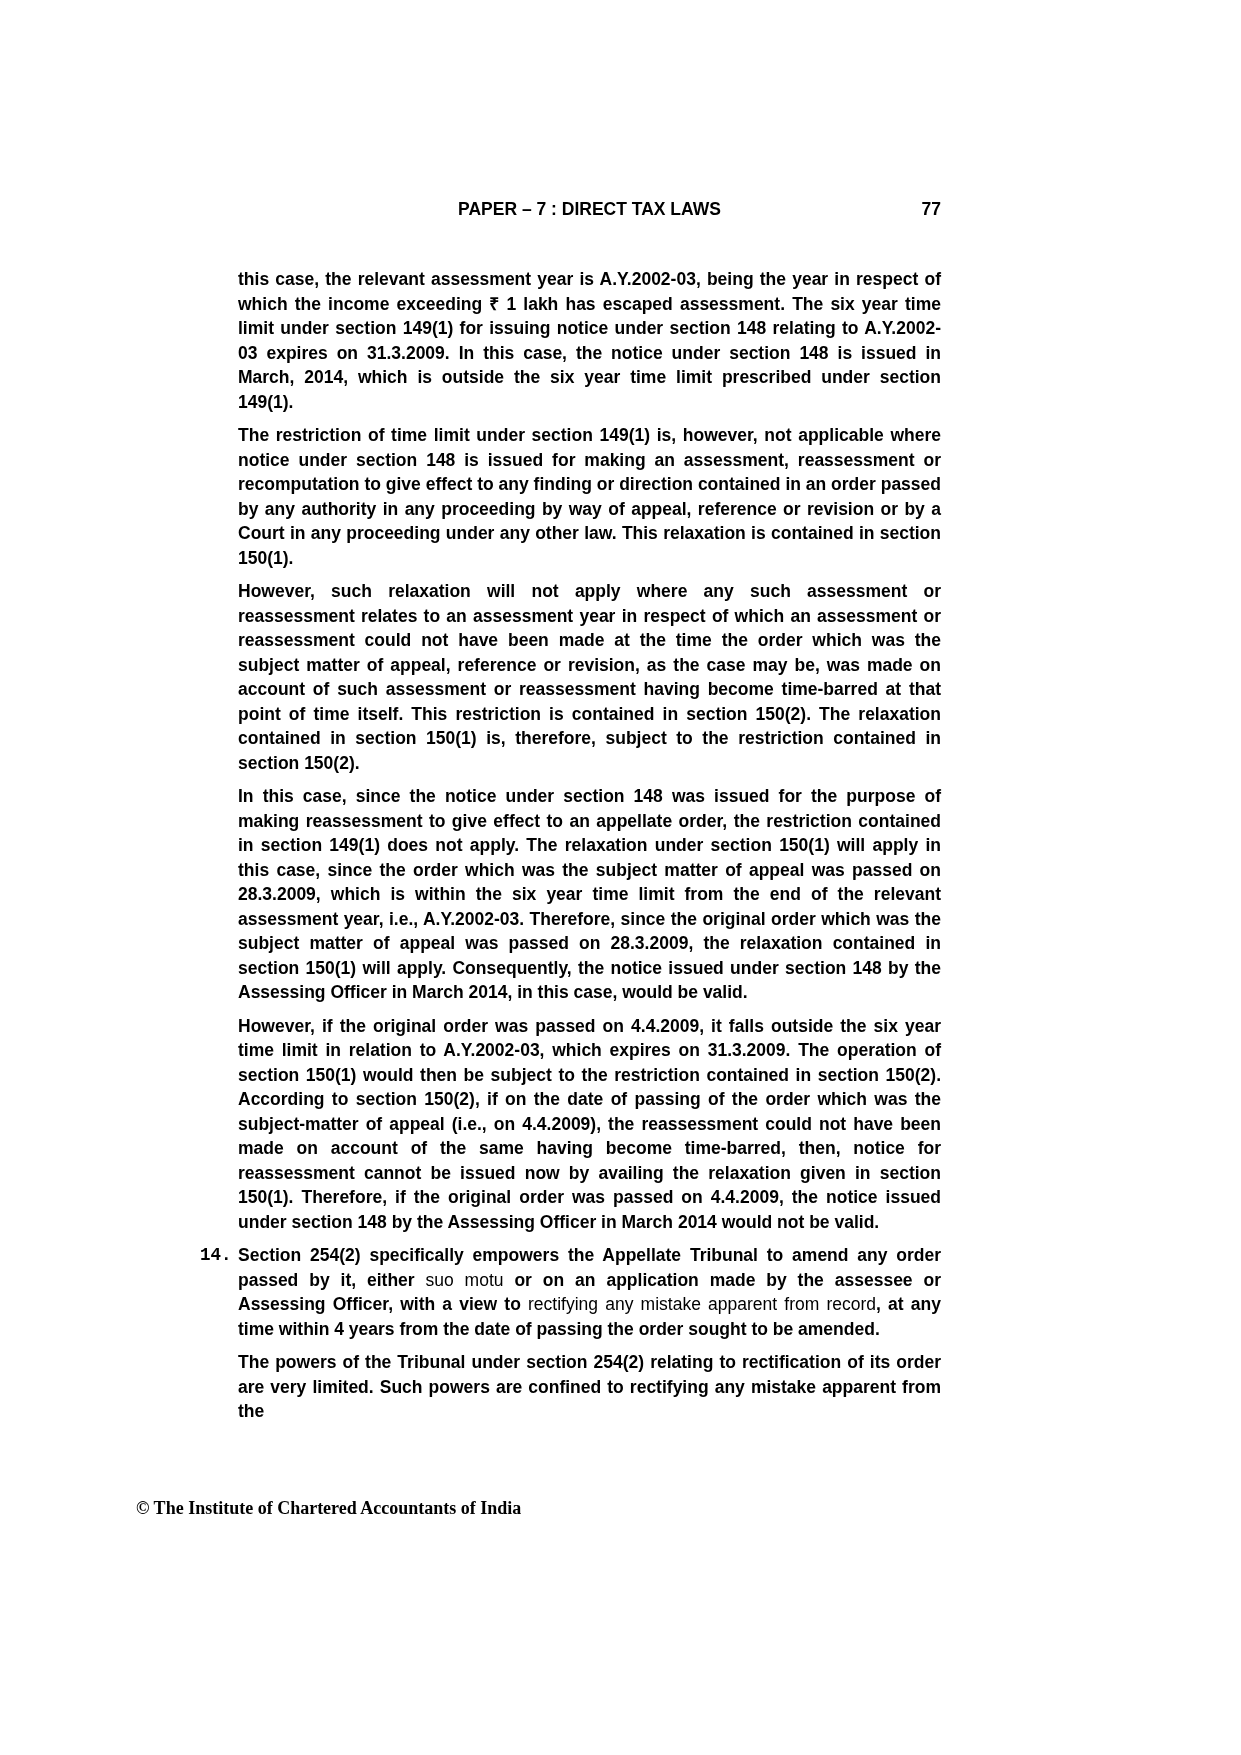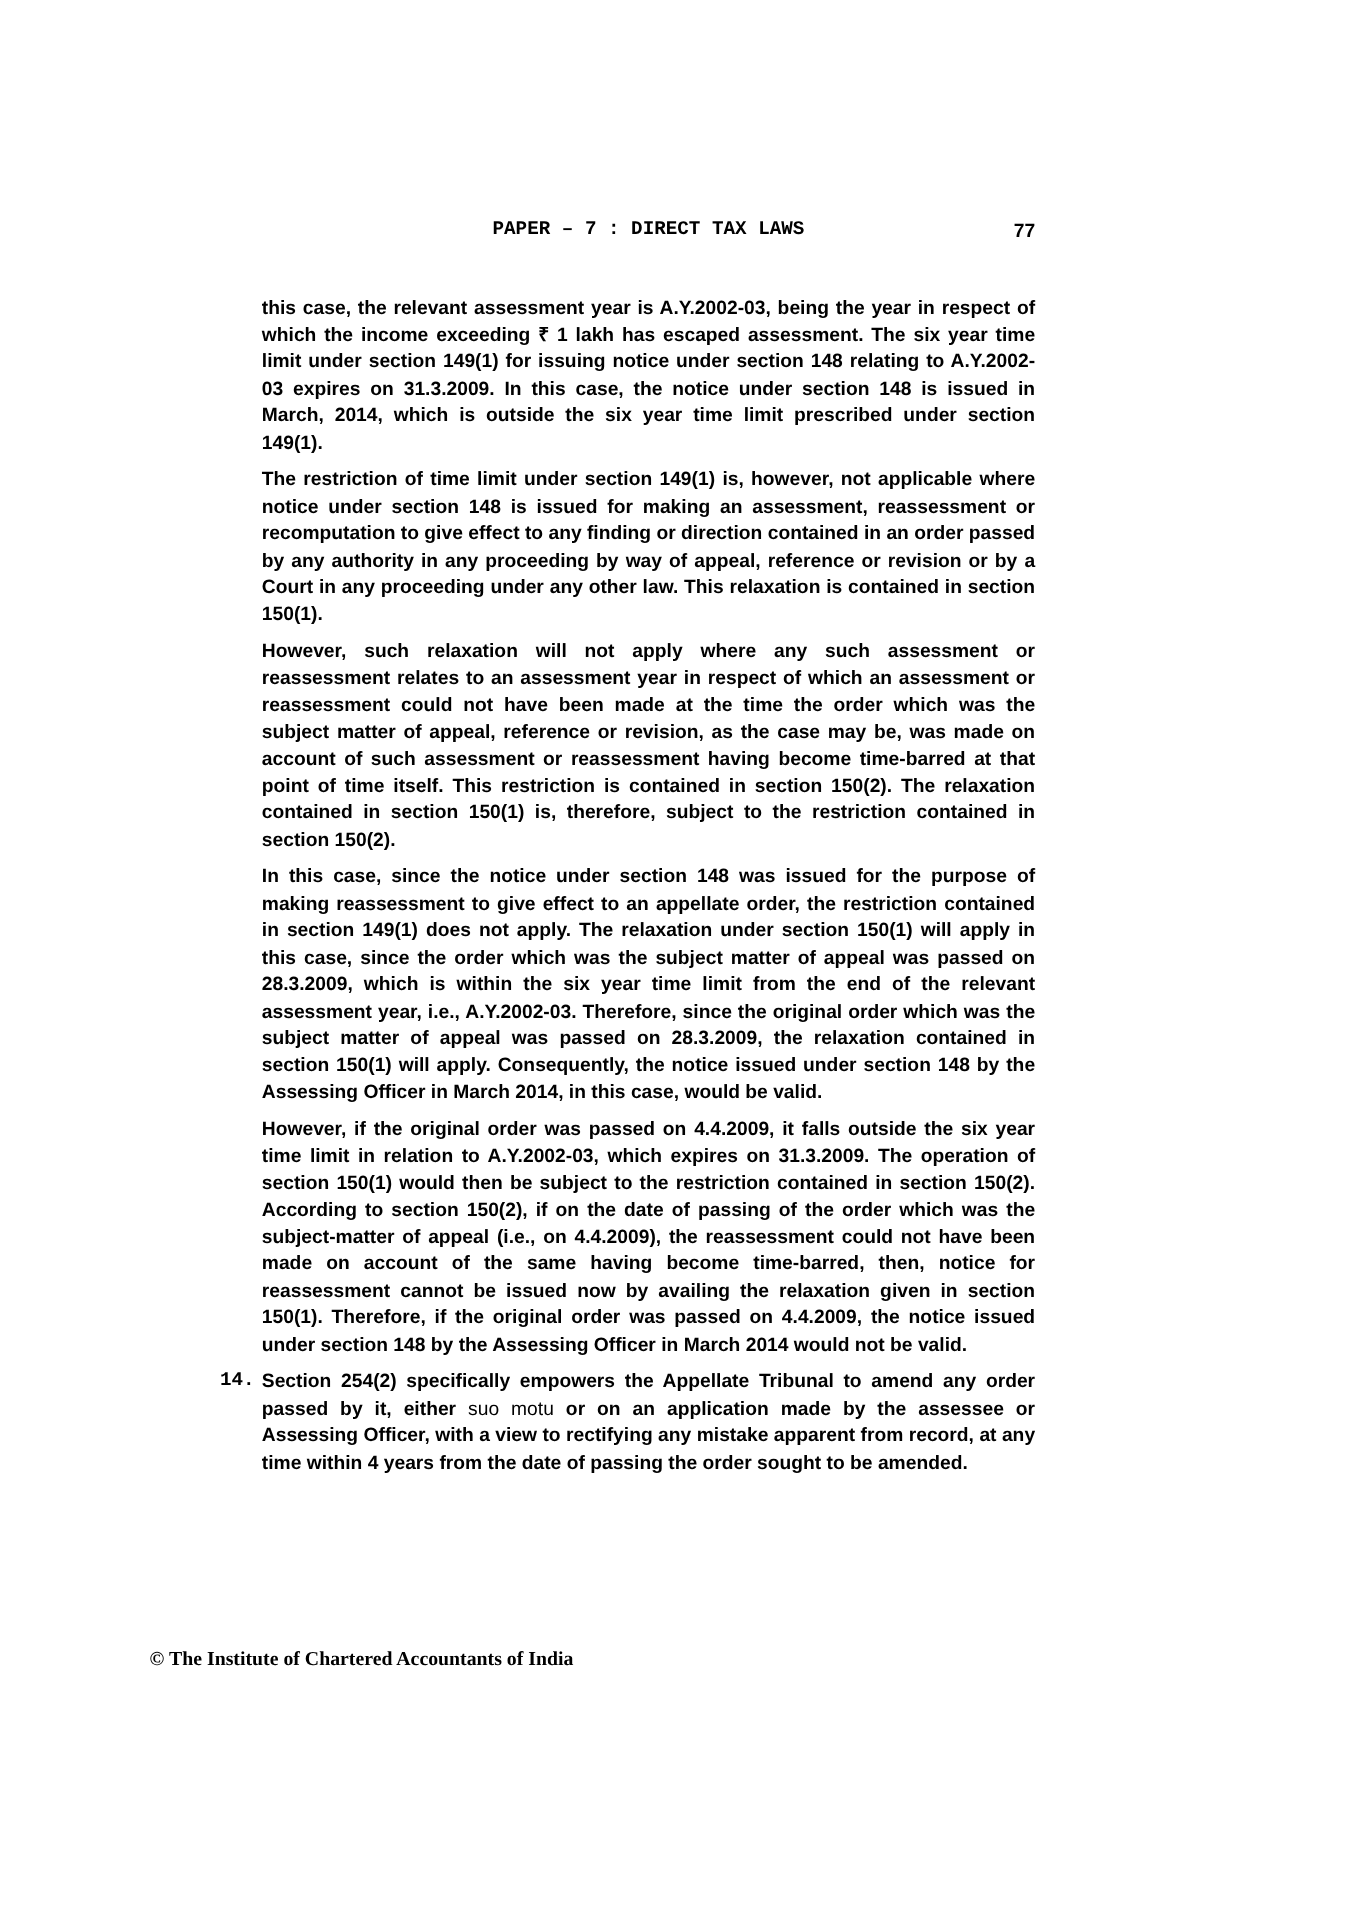--- a/index.html
+++ b/index.html
@@ -22,21 +22,20 @@
   .doc-header {
     position: relative;
     font-weight: bold;
     font-size: 17.5px;
     line-height: 22px;
     margin-bottom: 47px;
   }
   .doc-header .title {
     display: block;
     text-align: center;
-    font-family: Liberation Mono, monospace;
   }
   .doc-header .pnum {
     position: absolute;
     right: 0;
     top: 0;
     font-weight: bold;
   }
   .para {
     position: relative;
     text-align: justify;
@@ -46,21 +45,21 @@
   }
   .para-number {
     position: absolute;
     left: -38px;
     top: 0;
     font-weight: bold;
     font-family: Liberation Mono, monospace;
   }
   .seg-normal { font-style: normal; font-weight: bold; }
   .seg-italic { }
-  .seg-bold { font-weight: bold; }
+  .seg-bold { font-weight: normal; }
   .doc-footer {
     position: absolute;
     left: 136px;
     top: 1498px;
     font-family: "Liberation Serif", serif;
     font-weight: bold;
     font-size: 18px;
     text-align: center;
   }
 </style>
@@ -76,20 +75,21 @@
       <span class="pnum">77</span>
     </div>
 
     <div>
         <div class="para"><span class="seg-normal">this case, the relevant assessment year is A.Y.2002-03, being the year in respect of which the income exceeding ₹ 1 lakh has escaped assessment. The six year time limit under section 149(1) for issuing notice under section 148 relating to A.Y.2002-03 expires on 31.3.2009. In this case, the notice under section 148 is issued in March, 2014, which is outside the six year time limit prescribed under section 149(1).</span></div>
         <div class="para"><span class="seg-normal">The restriction of time limit under section 149(1) is, however, not applicable where notice under section 148 is issued for making an assessment, reassessment or recomputation to give effect to any finding or direction contained in an order passed by any authority in any proceeding by way of appeal, reference or revision or by a Court in any proceeding under any other law. This relaxation is contained in section 150(1).</span></div>
         <div class="para"><span class="seg-normal">However, such relaxation will not apply where any such assessment or reassessment relates to an assessment year in respect of which an assessment or reassessment could not have been made at the time the order which was the subject matter of appeal, reference or revision, as the case may be, was made on account of such assessment or reassessment having become time-barred at that point of time itself. This restriction is contained in section 150(2). The relaxation contained in section 150(1) is, therefore, subject to the restriction contained in section 150(2).</span></div>
         <div class="para"><span class="seg-normal">In this case, since the notice under section 148 was issued for the purpose of making reassessment to give effect to an appellate order, the restriction contained in section 149(1) does not apply. The relaxation under section 150(1) will apply in this case, since the order which was the subject matter of appeal was passed on 28.3.2009, which is within the six year time limit from the end of the relevant assessment year, i.e., A.Y.2002-03. Therefore, since the original order which was the subject matter of appeal was passed on 28.3.2009, the relaxation contained in section 150(1) will apply. Consequently, the notice issued under section 148 by the Assessing Officer in March 2014, in this case, would be valid.</span></div>
         <div class="para"><span class="seg-normal">However, if the original order was passed on 4.4.2009, it falls outside the six year time limit in relation to A.Y.2002-03, which expires on 31.3.2009. The operation of section 150(1) would then be subject to the restriction contained in section 150(2). According to section 150(2), if on the date of passing of the order which was the subject-matter of appeal (i.e., on 4.4.2009), the reassessment could not have been made on account of the same having become time-barred, then, notice for reassessment cannot be issued now by availing the relaxation given in section 150(1). Therefore, if the original order was passed on 4.4.2009, the notice issued under section 148 by the Assessing Officer in March 2014 would not be valid.</span></div>
         <div class="para"><span class="para-number">14.</span><span class="seg-normal">Section 254(2) specifically empowers the Appellate Tribunal to amend any order passed by it, either </span><span class="seg-italic">suo motu</span><span class="seg-normal"> or on an application made by the assessee or Assessing Officer, with a view to </span><span class="seg-bold">rectifying any mistake apparent from record</span><span class="seg-normal">, at any time within 4 years from the date of passing the order sought to be amended.</span></div>
+        <div class="para"><span class="seg-normal">The powers of the Tribunal under section 254(2) relating to rectification of its order are very limited. Such powers are confined to rectifying any mistake apparent from the</span></div>
       </div>
 
   </div>
 
   <div class="doc-footer">
     <span>© The Institute of Chartered Accountants of India</span>
   </div>
 
 </div>
 

